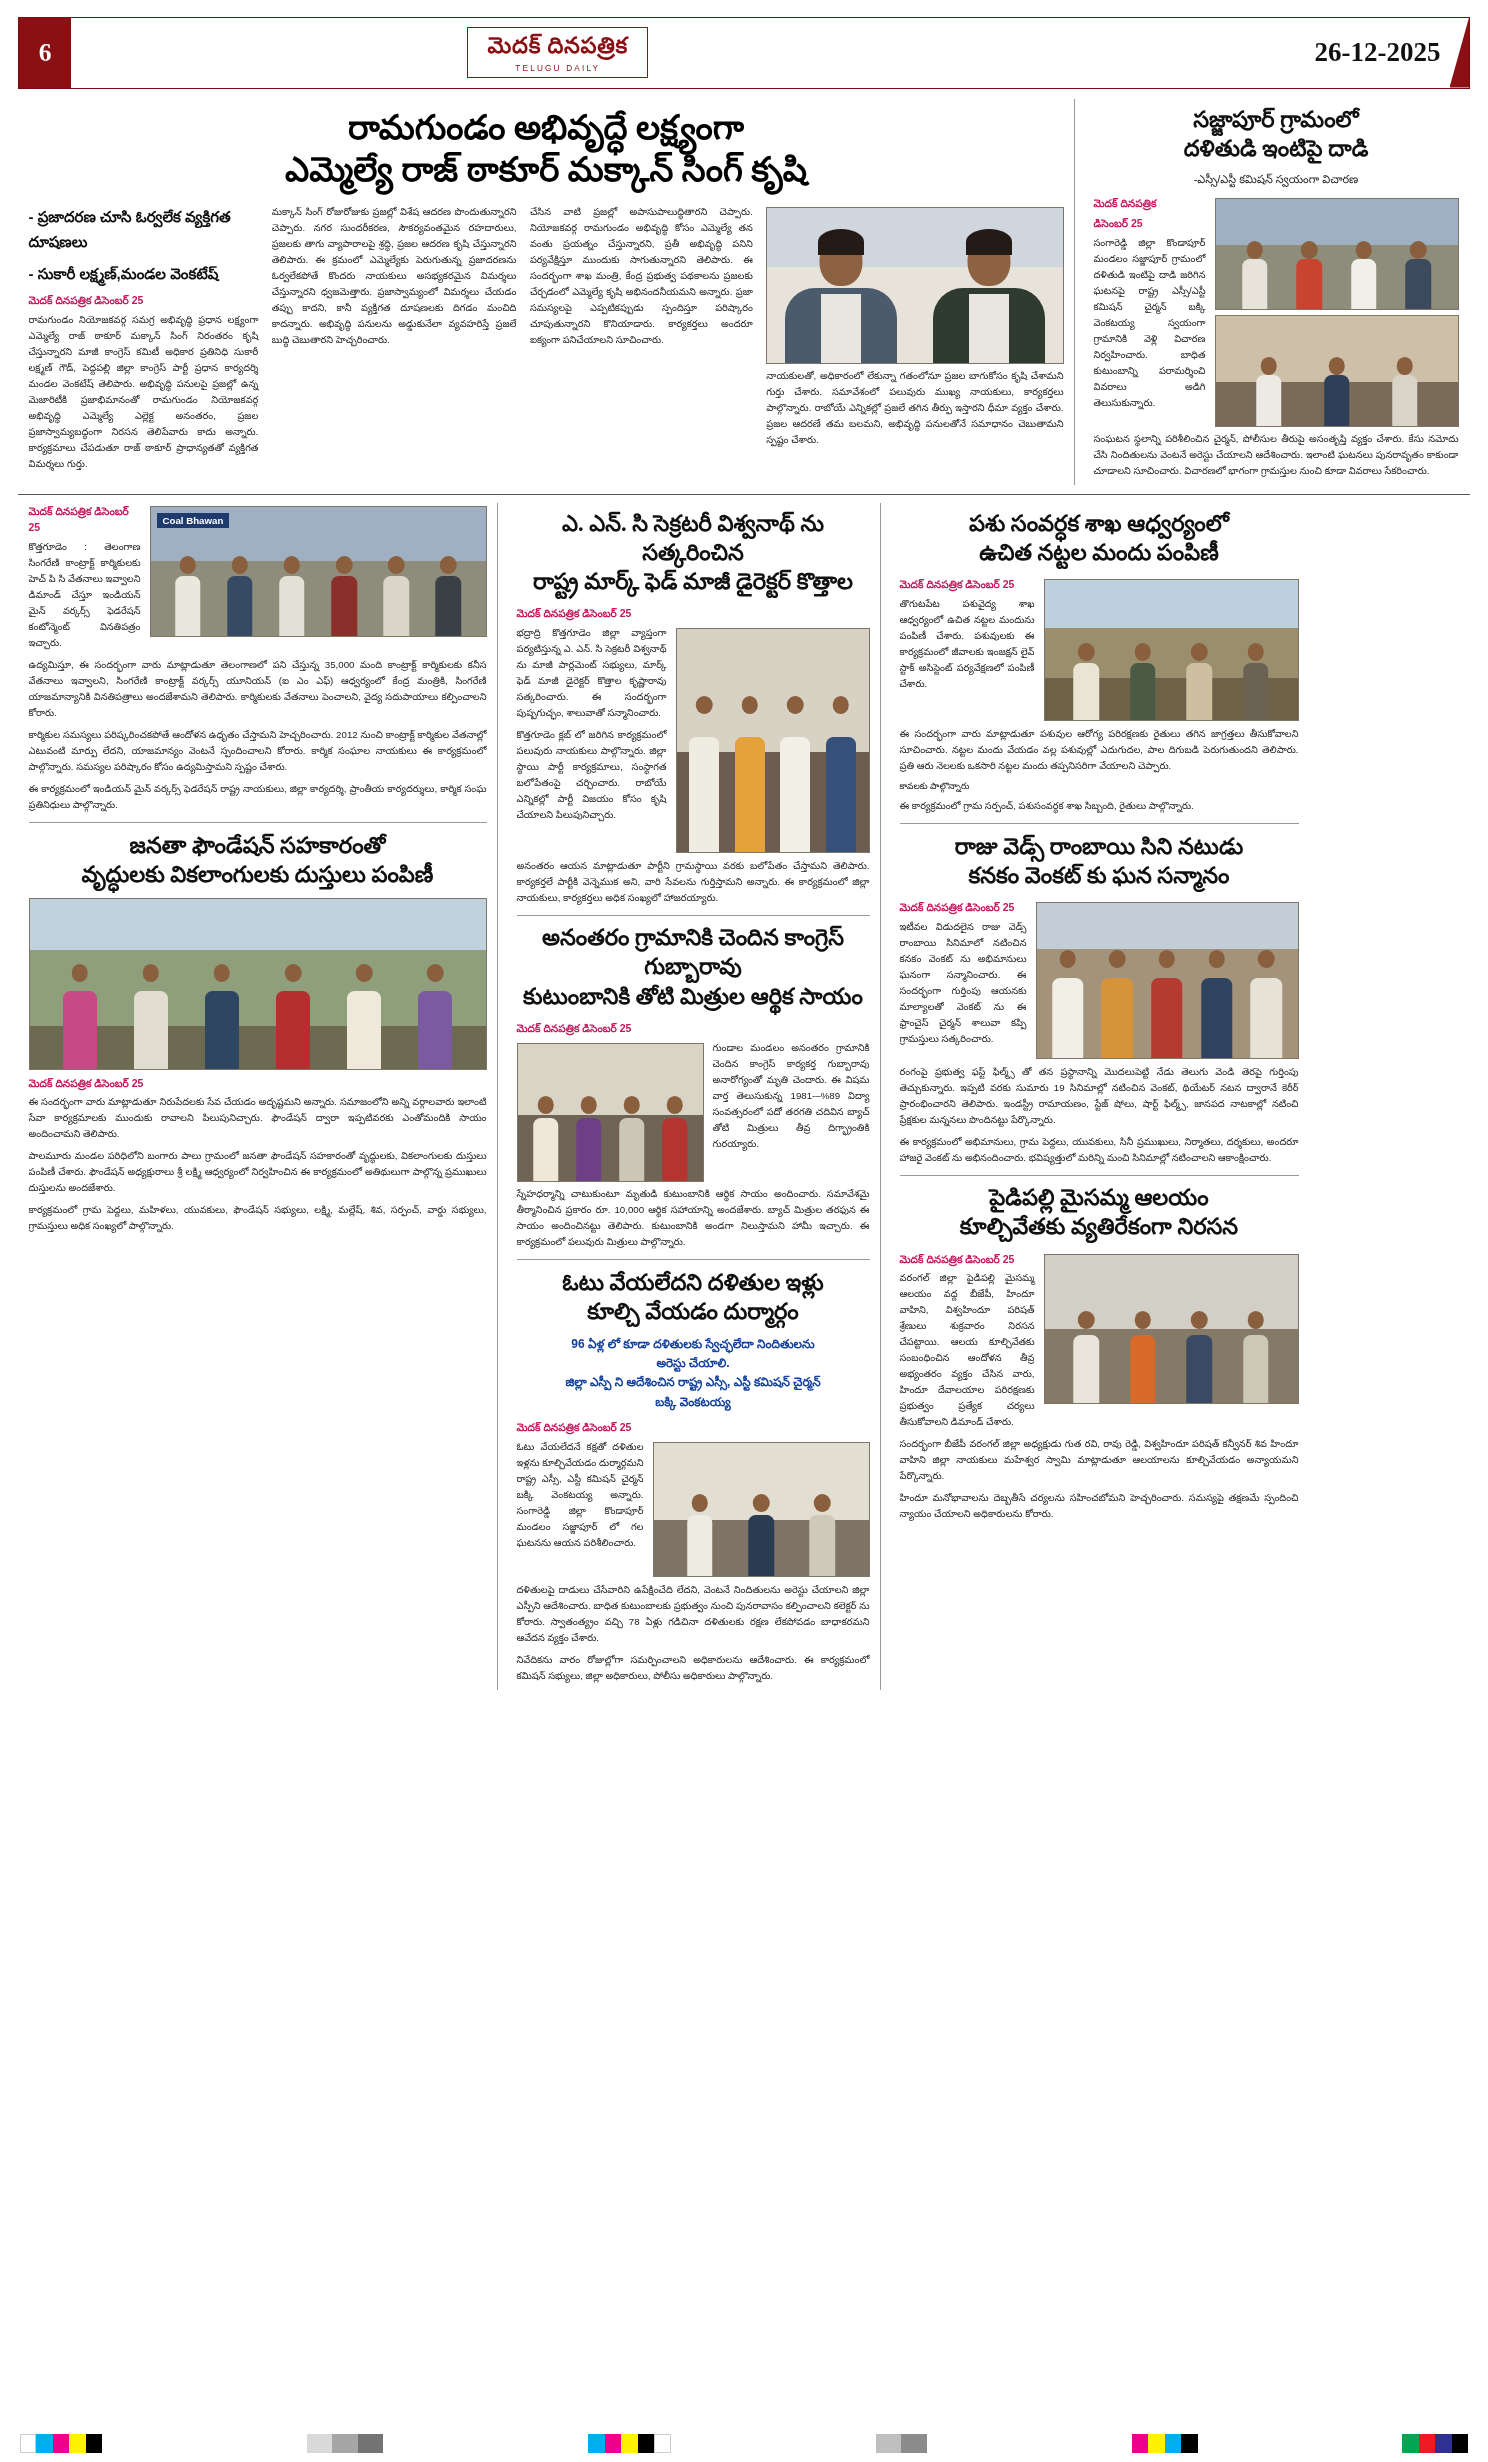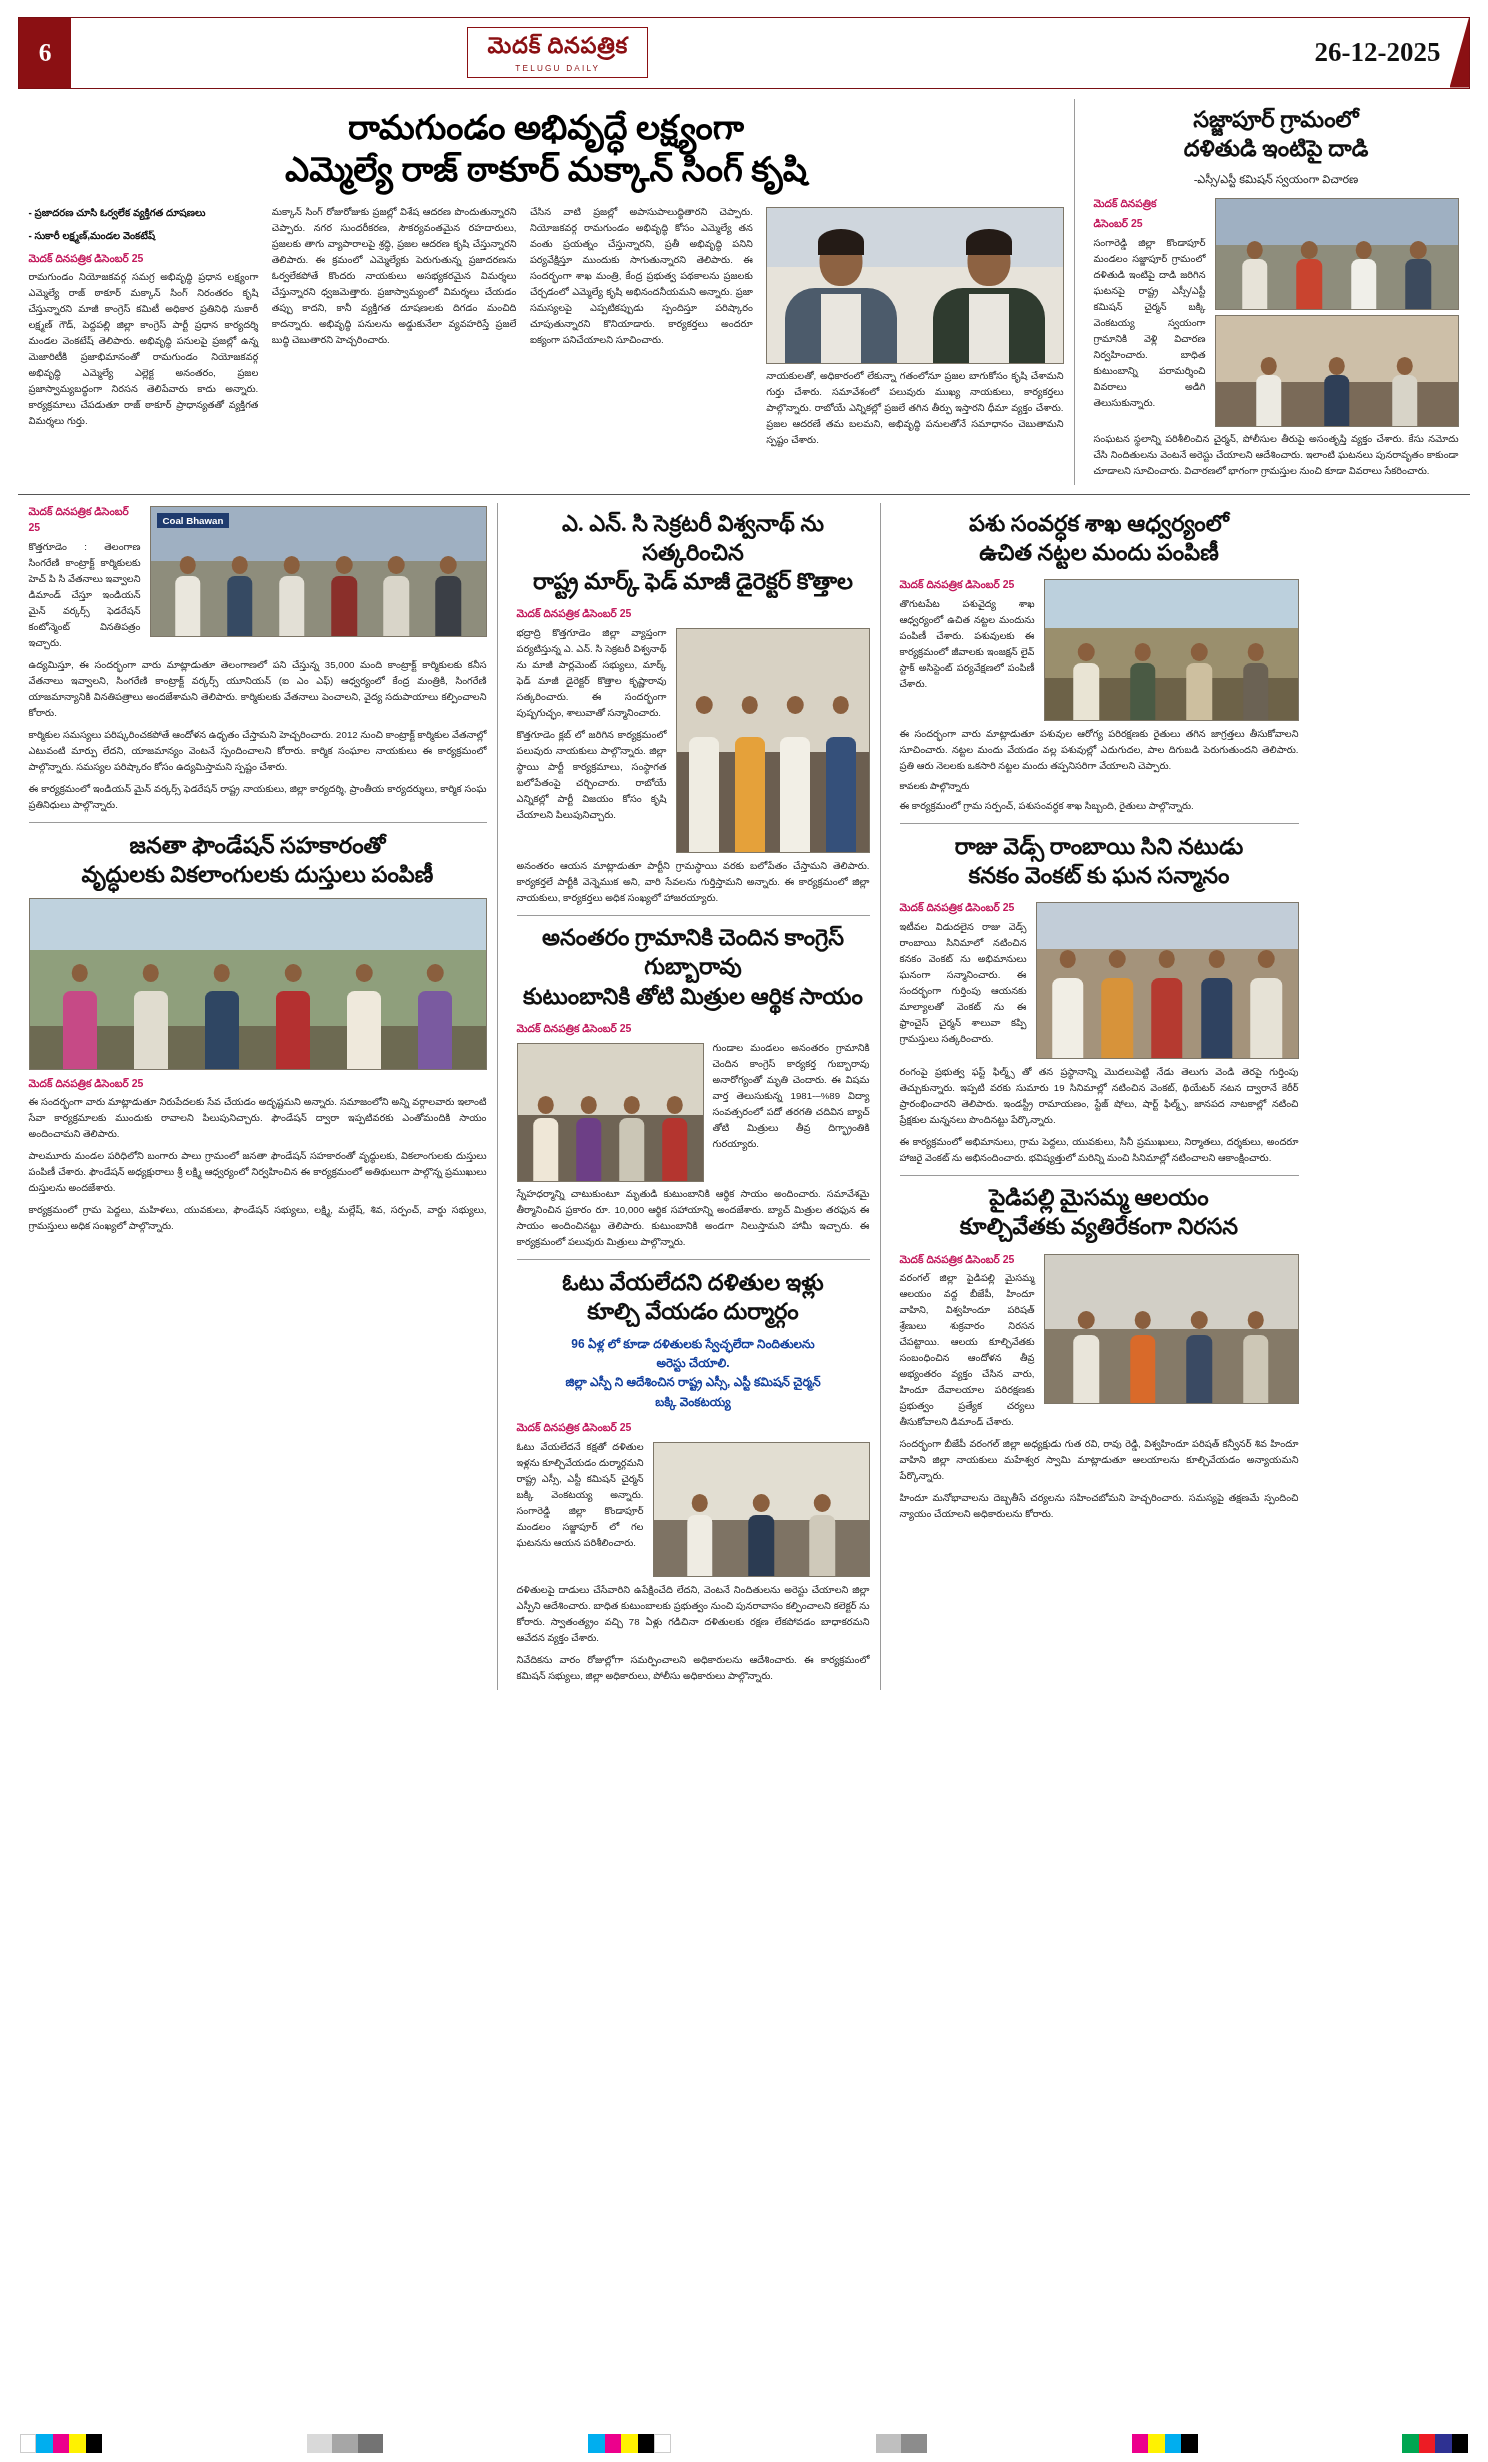--- a/index.html
+++ b/index.html
@@ -117,21 +117,21 @@
     font-weight:bold;
   }
   h3.subhead {
     font-size:11.2px;
     text-align:center;
     color:#1b1b1b;
     margin:1.5px 0 7.5px 0;
     font-weight:normal;
   }
   .kicker {
-    font-size:10px;
+    font-size:15px;
     color:#111;
     line-height:1.7;
     margin-bottom:6px;
     font-weight:bold;
   }
   .byline {
     color:#c2185b;
     font-weight:bold;
     font-size:10.5px;
     line-height:1.6;

